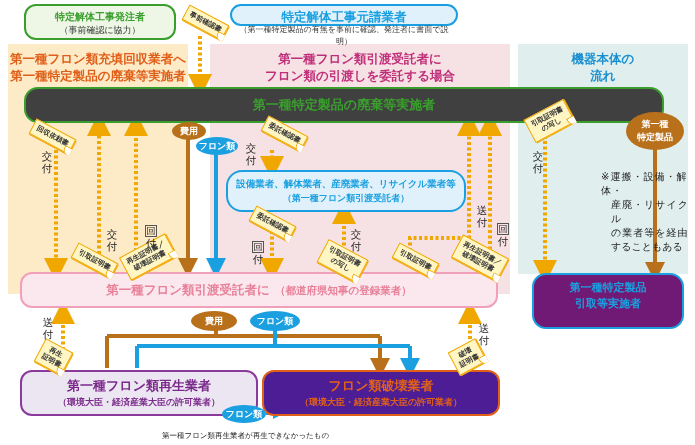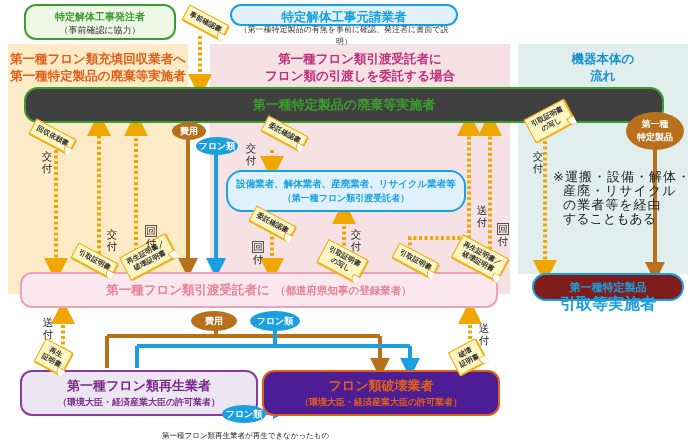--- a/index.html
+++ b/index.html
@@ -14,21 +14,21 @@
          color:#333; text-align:center; line-height:9px; padding:3px 4px; box-sizing:border-box;
          box-shadow:1px 1px 0 #f0a500; white-space:nowrap; }
   .tag::after { content:""; position:absolute; right:-2px; bottom:-2px; width:7px; height:7px;
          background:#fff; border-left:1.5px solid #f0a500; border-top:1.5px solid #f0a500;
          border-radius:0 0 0 6px; }
   .vlabel { position:absolute; font-size:10.5px; line-height:12px; width:12px; text-align:center; color:#222; }
   .vlabel.boxed span:first-child { border:1px solid #555; font-size:9px; display:inline-block; width:10px; line-height:10px;}
   .pill { position:absolute; color:#fff; font-weight:bold; font-size:9px; text-align:center;
           border-radius:50%; line-height:18px; }
   svg.lines { position:absolute; left:0; top:0; }
-  .note { position:absolute; font-size:13px; line-height:14px; color:#222; letter-spacing:1px; }
+  .note { position:absolute; font-size:10px; line-height:14px; color:#222; letter-spacing:1px;margin-left:48px; }
   .footnote { position:absolute; font-size:7.5px; color:#222; }
 </style>
 </head>
 <body>
 
 <div class="zone" style="left:8px;top:44px;width:180px;height:250px;background:#fdebc8;"></div>
 <div class="zone" style="left:210px;top:44px;width:300px;height:250px;background:#f6e2e4;"></div>
 <div class="zone" style="left:518px;top:44px;width:170px;height:230px;background:#e0efee;"></div>
 
 <div class="zone-title" style="left:8px;top:50px;width:180px;color:#e0601a;">
@@ -96,23 +96,23 @@
 <div class="box" style="left:226px;top:170px;width:240px;height:42px;background:#e0f1fb;border:2px solid #1aa0e0;border-radius:16px;padding-top:5px;">
   <div class="b-title" style="color:#1aa0e0;font-size:9.5px;line-height:14px;">設備業者、解体業者、産廃業者、リサイクル業者等</div>
   <div class="b-title" style="color:#1aa0e0;font-size:9px;line-height:14px;">（第一種フロン類引渡受託者）</div>
 </div>
 
 <div class="box" style="left:20px;top:272px;width:478px;height:36px;background:#fbe8ef;border:2px solid #f0a0b8;">
   <span class="b-title" style="color:#e8829a;font-size:12.5px;line-height:32px;">第一種フロン類引渡受託者に</span>
   <span class="b-title" style="color:#e8829a;font-size:10.5px;line-height:32px;">（都道府県知事の登録業者）</span>
 </div>
 
-<div class="box" style="left:532px;top:273px;width:152px;height:28px;background:#7f1d1d;border:2px solid #1aa0e0;border-radius:14px;padding-top:5px;">
+<div class="box" style="left:532px;top:273px;width:152px;height:56px;background:#701a75;border:2px solid #1aa0e0;border-radius:14px;padding-top:5px;">
   <div class="b-title" style="color:#1aa0e0;font-size:11px;line-height:16px;">第一種特定製品</div>
-  <div class="b-title" style="color:#1aa0e0;font-size:16px;line-height:16px;">引取等実施者</div>
+  <div class="b-title" style="color:#1aa0e0;font-size:11px;line-height:16px;">引取等実施者</div>
 </div>
 
 <div class="box" style="left:20px;top:370px;width:238px;height:46px;background:#ece6f2;border:2px solid #8a3a9a;padding-top:5px;">
   <div class="b-title" style="color:#7a2a8a;font-size:13px;line-height:18px;">第一種フロン類再生業者</div>
   <div class="b-title" style="color:#7a2a8a;font-size:9px;line-height:14px;">（環境大臣・経済産業大臣の許可業者）</div>
 </div>
 
 <div class="box" style="left:262px;top:370px;width:238px;height:46px;background:#4c1d95;border:2px solid #e0601a;padding-top:5px;">
   <div class="b-title" style="color:#e0601a;font-size:13px;line-height:18px;">フロン類破壊業者</div>
   <div class="b-title" style="color:#e0601a;font-size:9px;line-height:14px;">（環境大臣・経済産業大臣の許可業者）</div>

